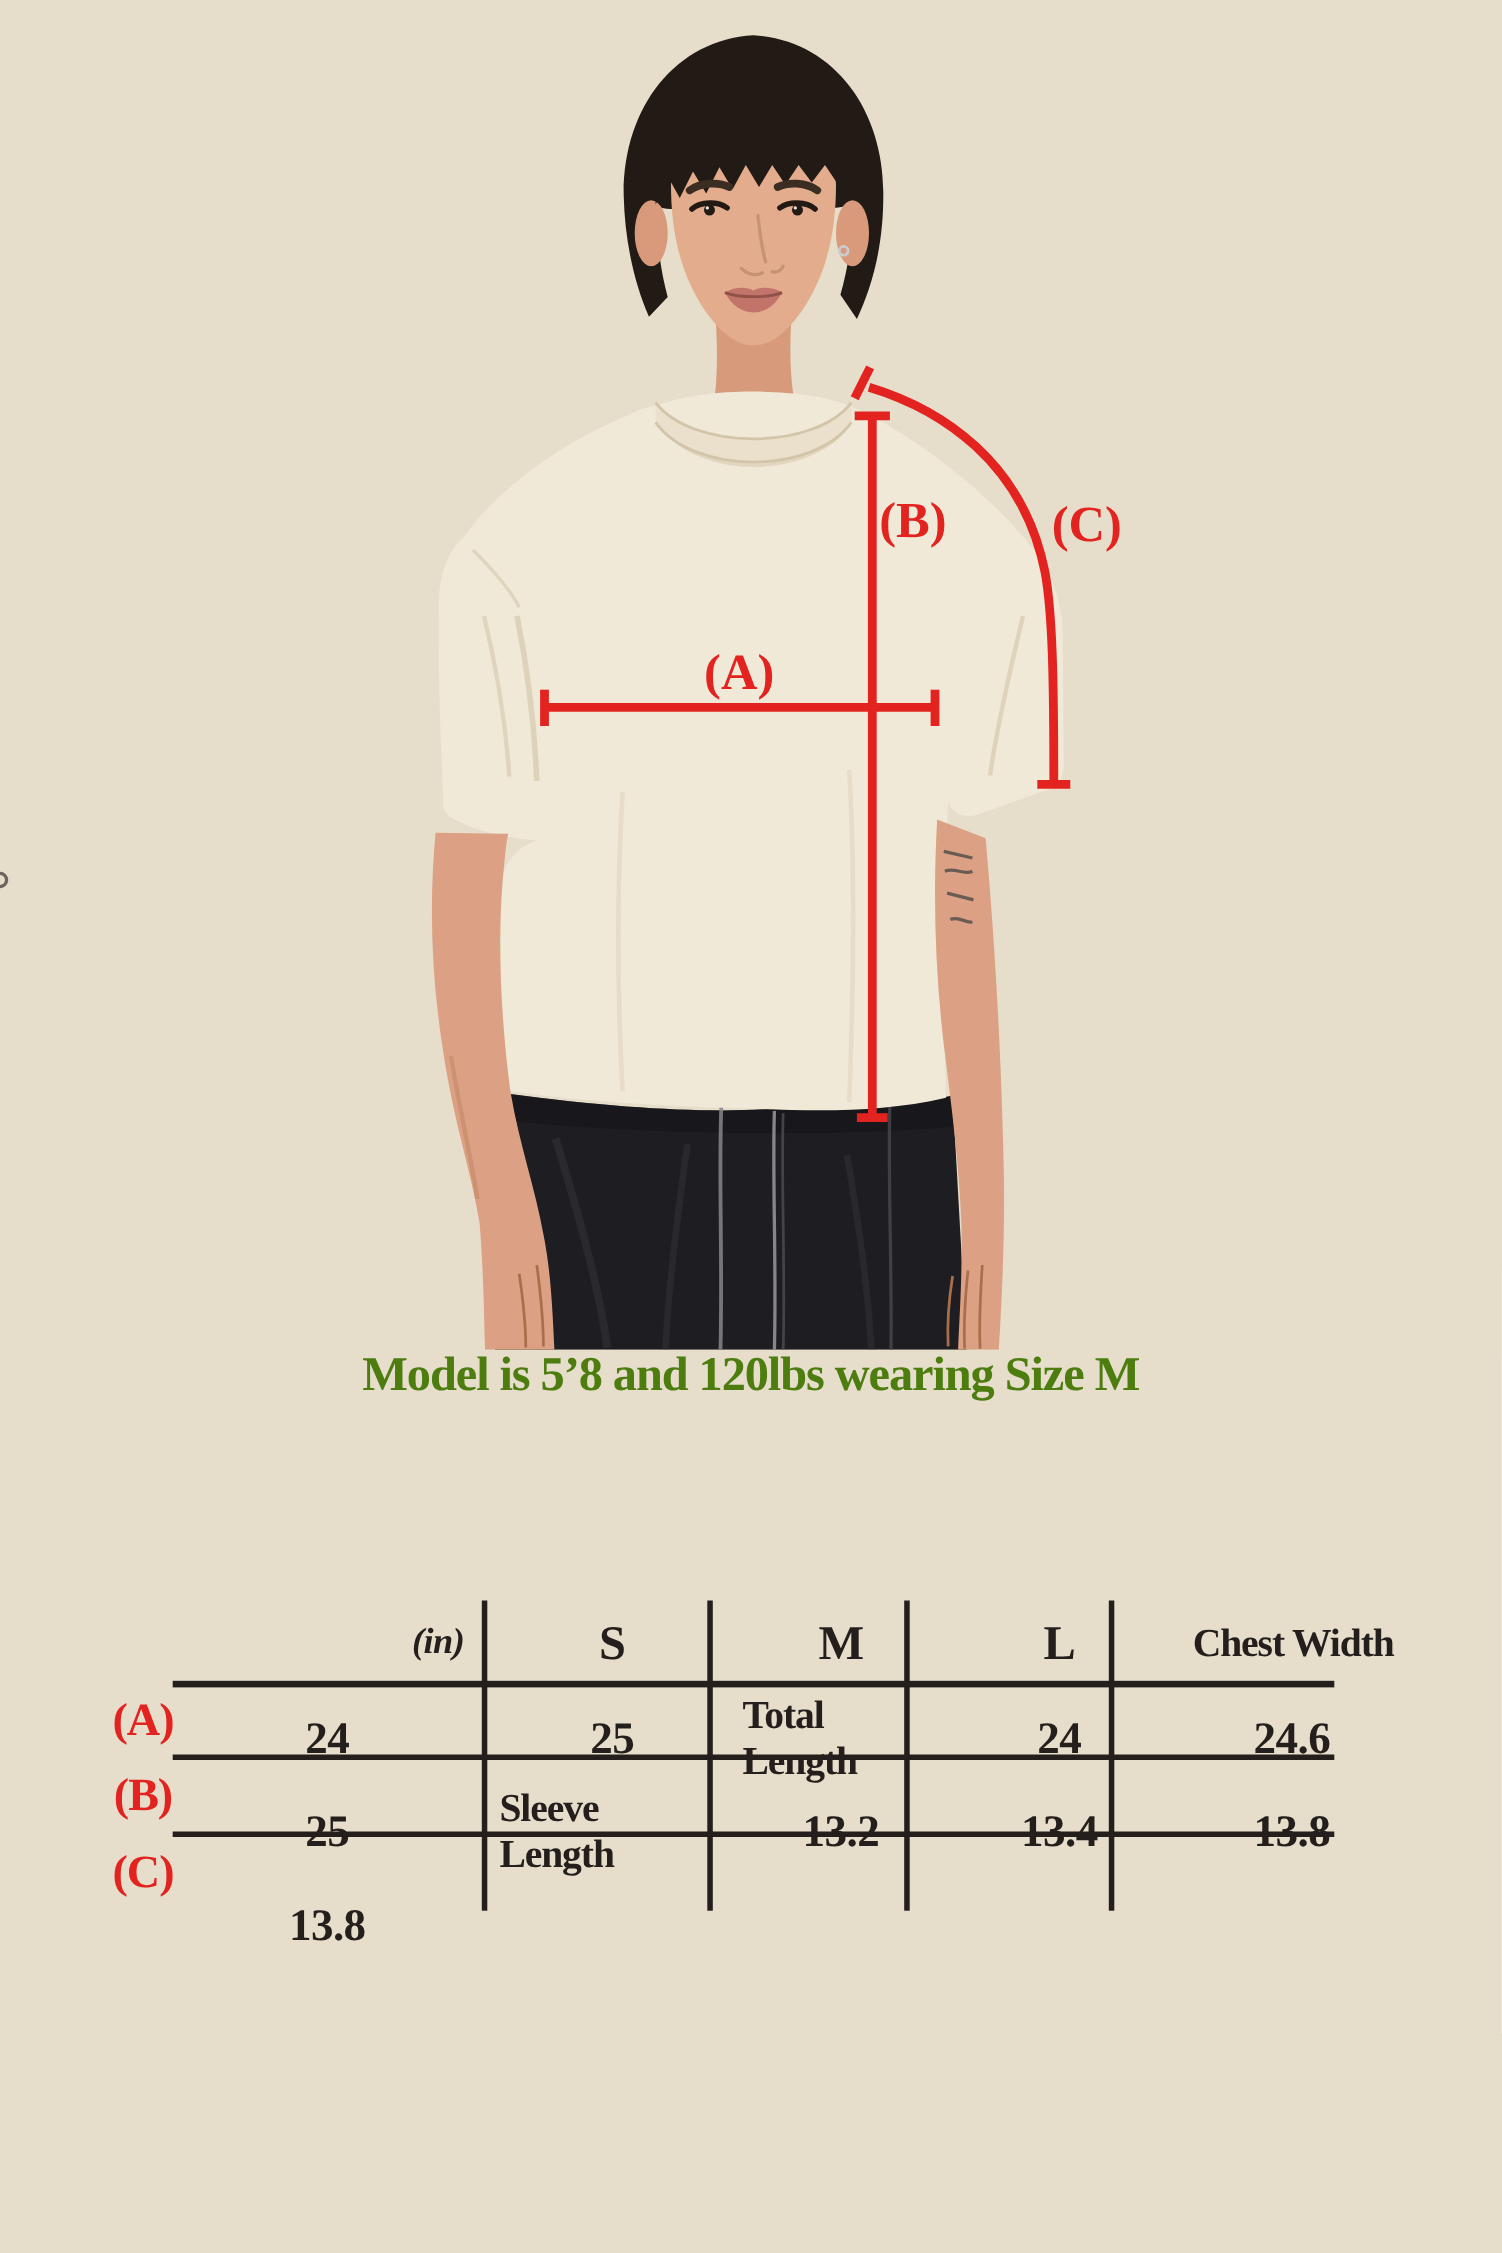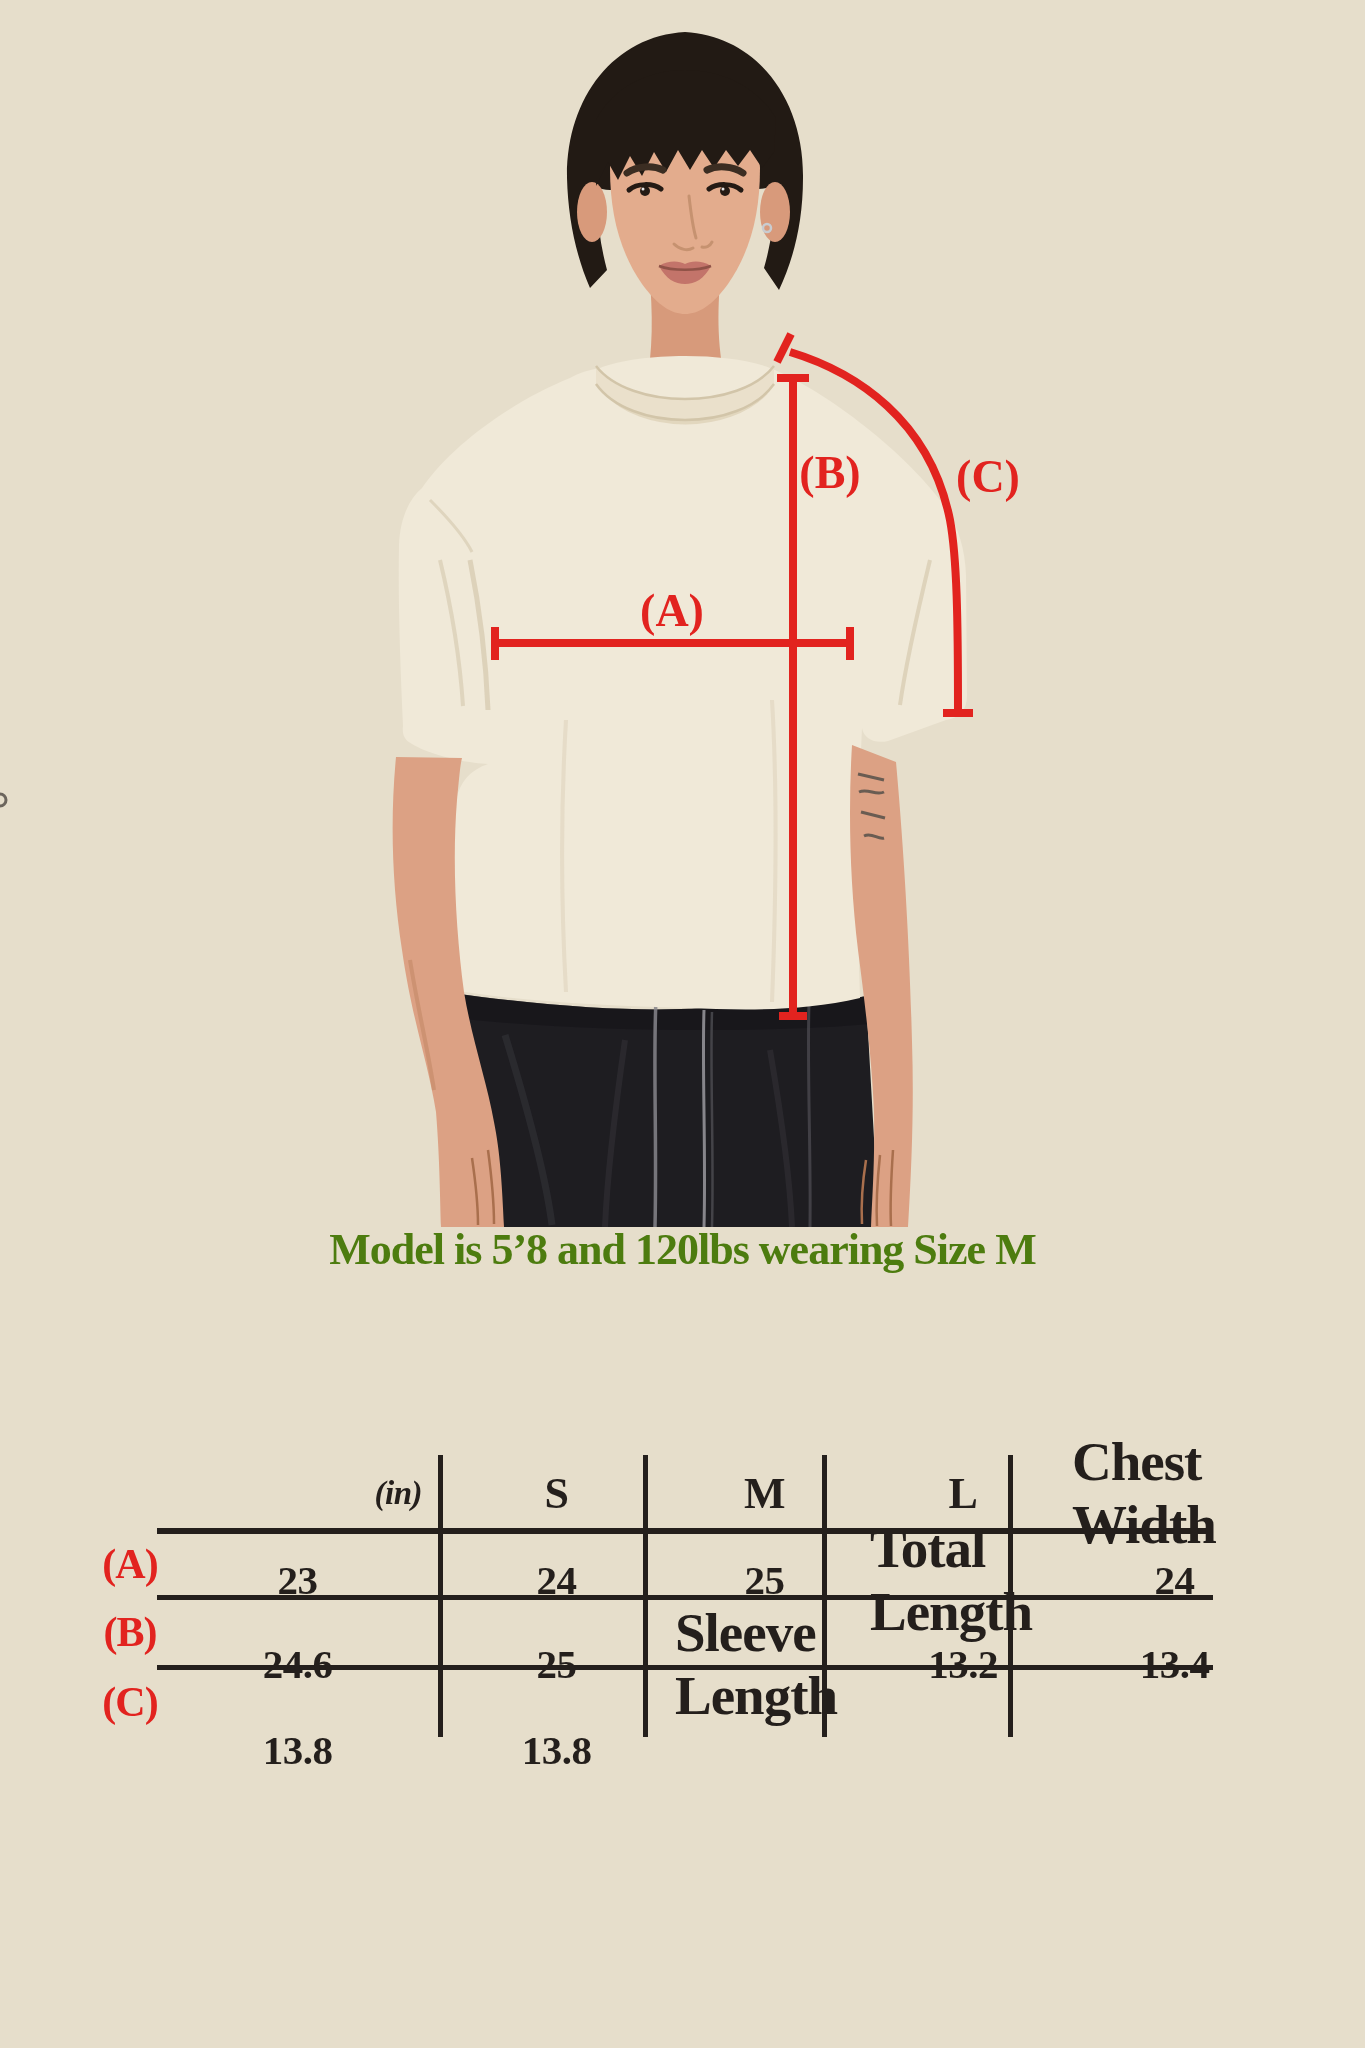--- a/index.html
+++ b/index.html
@@ -27,21 +27,21 @@
   .size-table .grid{
     position:absolute; left:0; top:0; width:1056px; height:282px;
     display:grid;
     grid-template-columns:281px 205px 179px 186px 205px;
     grid-template-rows:76px 66px 70px 70px;
     gap:16px;
   }
   .cell{display:flex; align-items:center; justify-content:center; font-size:41px; letter-spacing:-0.5px;}
   .cell.head{font-size:44px;}
   .cell.unit{justify-content:flex-end; padding-right:16px; font-style:italic; font-size:33px;}
-  .cell.rowlabel{justify-content:flex-end; padding-right:10px; font-size:55px; letter-spacing:-1px;}
+  .cell.rowlabel{justify-content:flex-end; padding-right:10px; font-size:36px; letter-spacing:-1px;}
   .vl{position:absolute; top:0; width:5px; height:282px; background:#241f1c;}
   .hl{position:absolute; left:0; width:1056px; background:#241f1c;}
   .hl.h1{top:73px; height:6px;}
   .hl.h2{top:140px; height:5px;}
   .hl.h3{top:210px; height:5px;}
   .row-key{
     position:absolute; left:-58px; width:62px; display:flex;
     align-items:center; justify-content:center;
     color:#e2231f; font-size:42px; font-weight:bold; letter-spacing:-1px;
   }
@@ -220,21 +220,20 @@
     <div class="row-key k3">(C)</div>
 
     <div class="grid">
 
       <div class="cell unit">(in)</div>
       <div class="cell head">S</div>
       <div class="cell head">M</div>
       <div class="cell head">L</div>
 
       <div class="cell rowlabel">Chest Width</div>
-      <div class="cell">23</div>
       <div class="cell">24</div>
       <div class="cell">25</div>
 
       <div class="cell rowlabel">Total Length</div>
       <div class="cell">24</div>
       <div class="cell">24.6</div>
       <div class="cell">25</div>
 
       <div class="cell rowlabel">Sleeve Length</div>
       <div class="cell">13.2</div>

